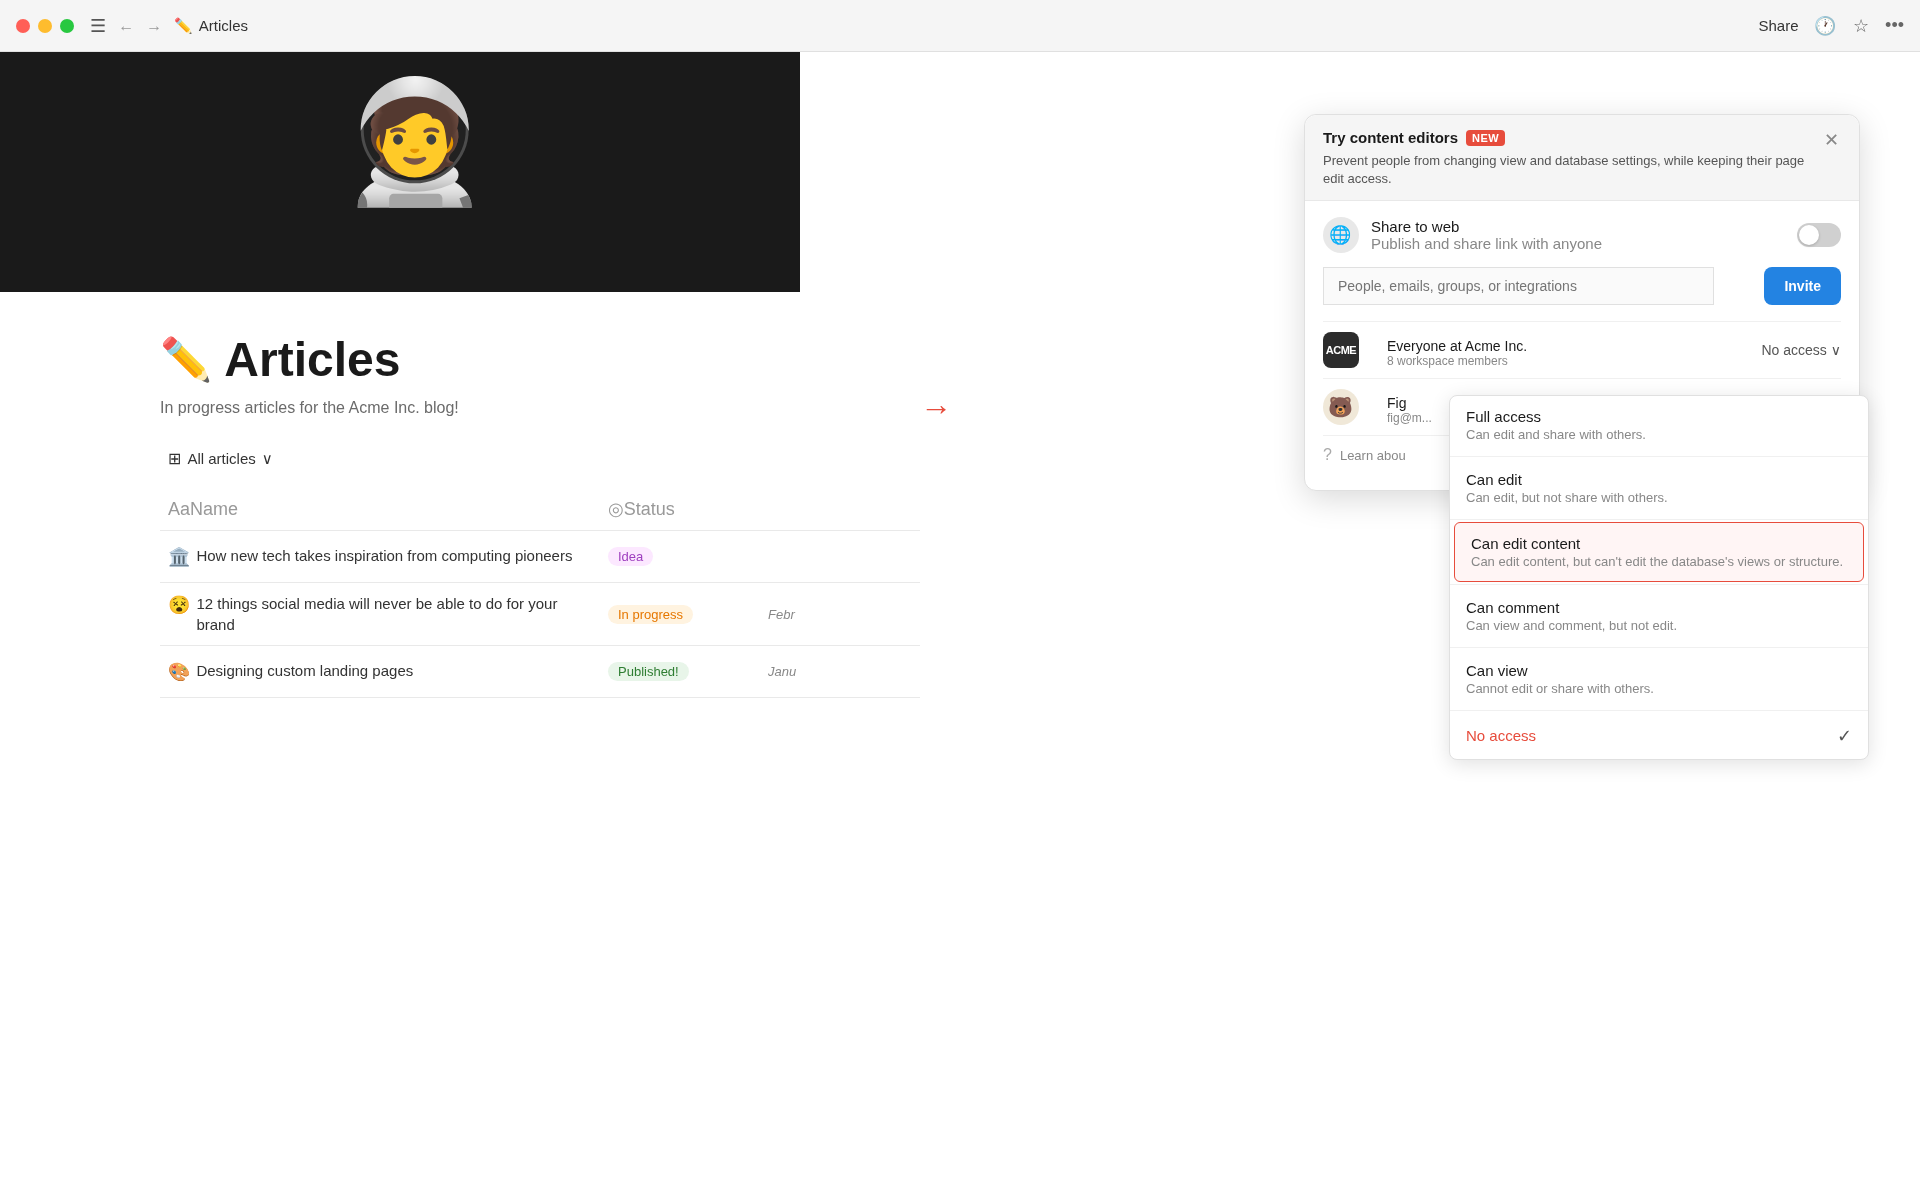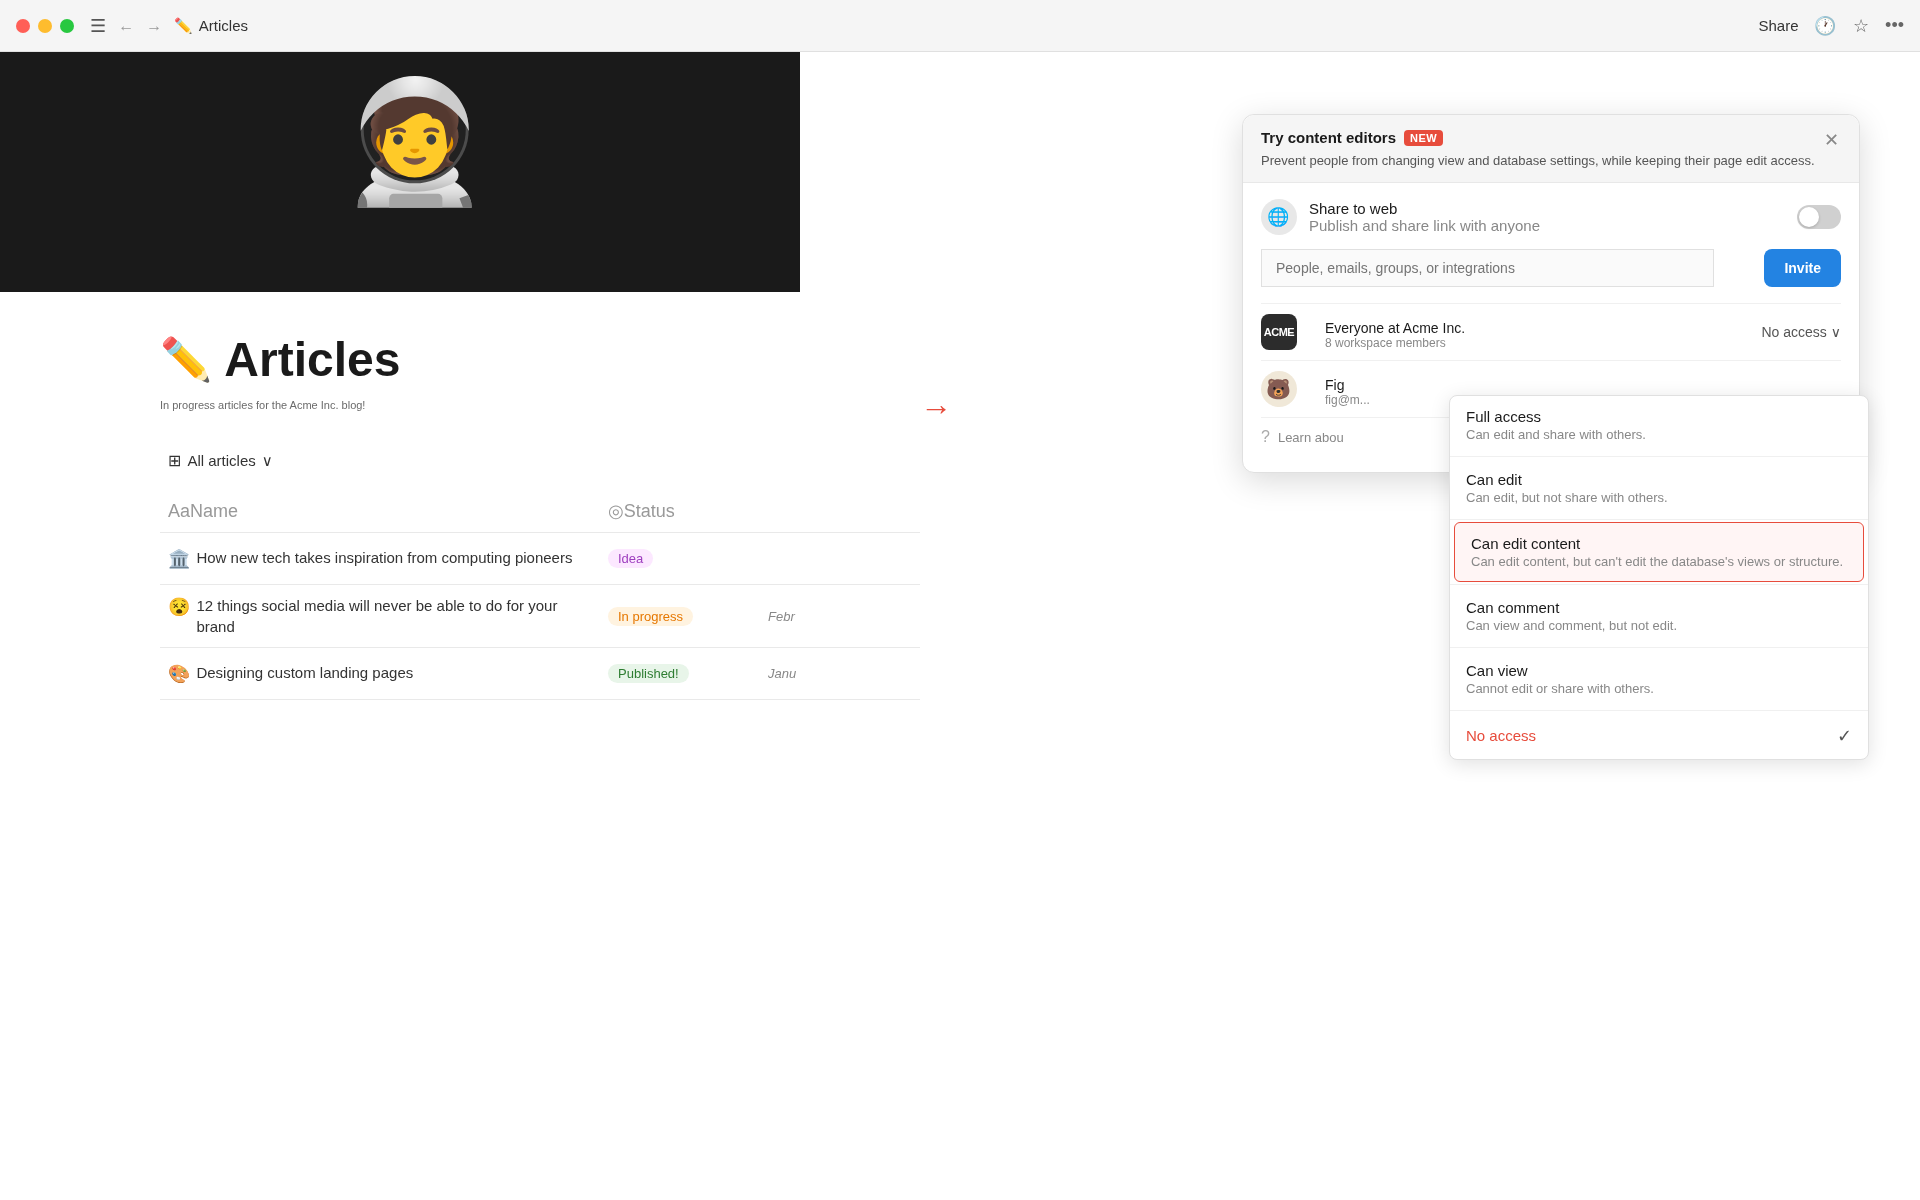--- a/index.html
+++ b/index.html
@@ -114,23 +114,23 @@
     }
     .page-title-icon {
       font-size: 42px;
     }
     .page-title-text {
       font-size: 48px;
       font-weight: 700;
       color: #1a1a1a;
     }
     .page-subtitle {
-      font-size: 11px;
+      font-size: 16px;
       color: #6b6b6b;
-      margin-bottom: 36px;
+      margin-bottom: 28px;
     }
 
     
     .db-controls {
       display: flex;
       align-items: center;
       gap: 8px;
       margin-bottom: 16px;
     }
     .db-view-btn {
@@ -197,21 +197,21 @@
       font-size: 13px;
       color: #888;
       font-style: italic;
     }
 
     
     .share-panel {
       position: absolute;
       top: 62px;
       right: 60px;
-      width: 618px;
+      width: 556px;
       background: #fff;
       border: 1px solid #e0e0e0;
       border-radius: 12px;
       box-shadow: 0 8px 32px rgba(0,0,0,0.15);
       z-index: 100;
       overflow: visible;
     }
 
     .share-panel-header {
       background: #f5f5f5;

